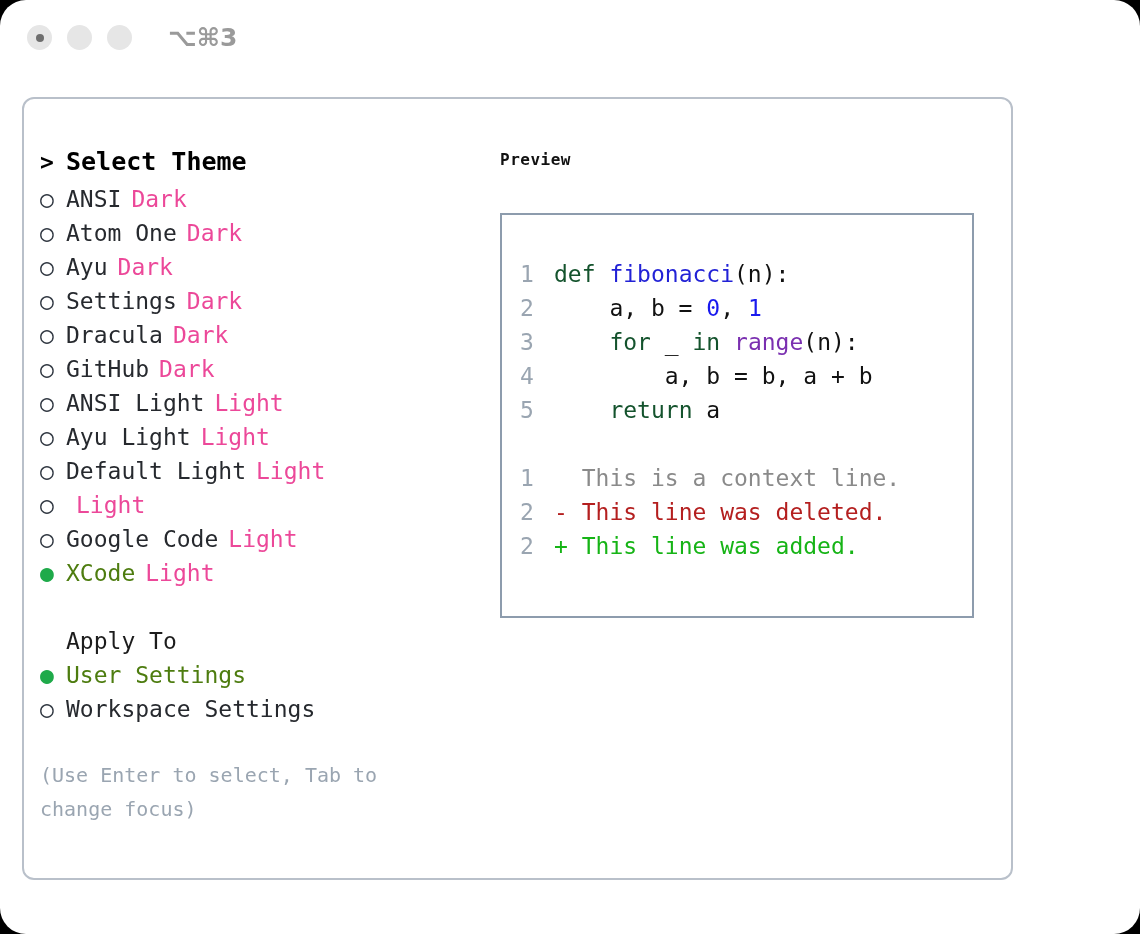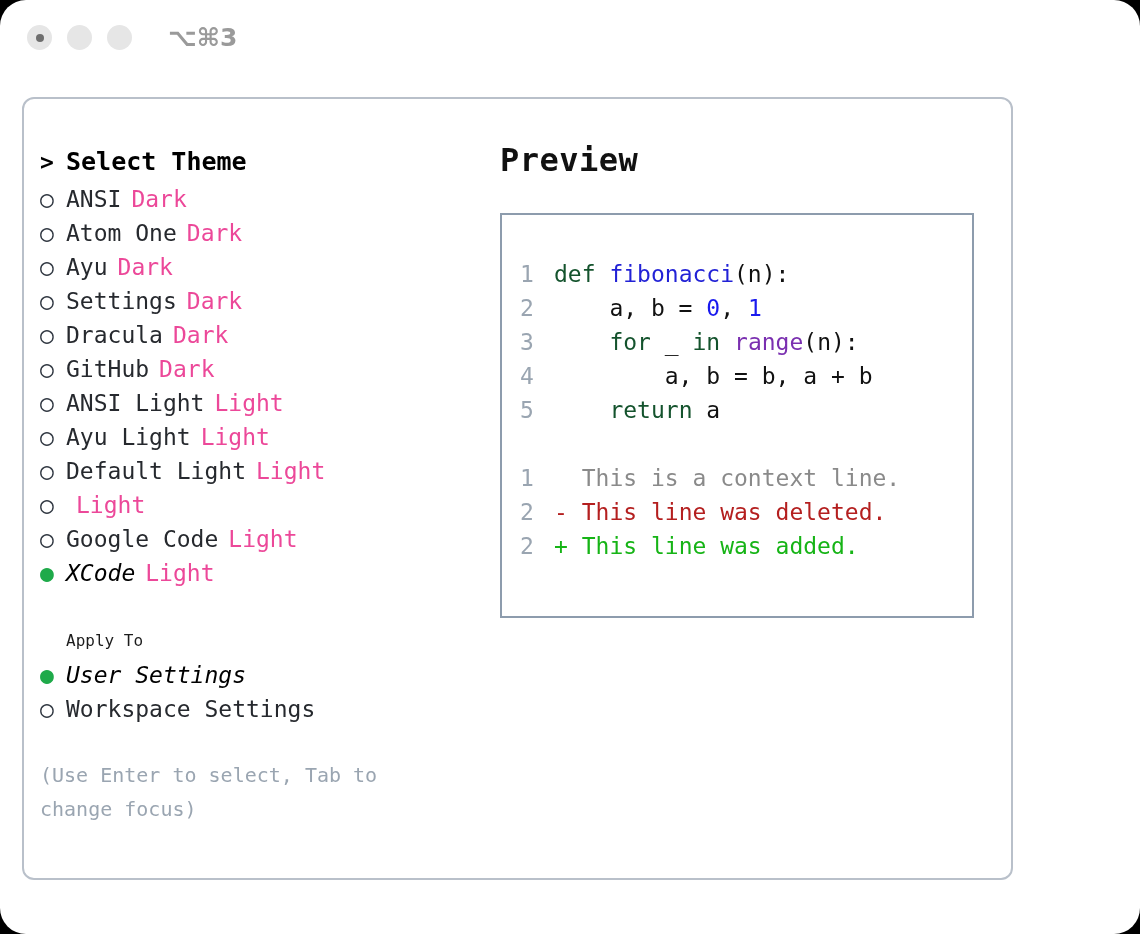--- a/index.html
+++ b/index.html
@@ -116,27 +116,27 @@
     font-size: 25px;
     line-height: 38px;
     color: #000000;
     margin-bottom: 1px;
   }
   .header-row .marker {
     color: #000000;
     font-weight: bold;
   }
   .label { color: #26292e; }
-  .label.sel { color: #000000; font-style: italic; }
+  .label.sel { color: #4d7c0f; }
   .tag {
     color: #ec4899;
     margin-left: 10px;
   }
   .group-title {
-    font-size: 16px;
+    font-size: 23px;
     line-height: 34px;
     color: #1c1c1c;
     white-space: pre;
   }
   .spacer-lg { height: 34px; }
   .hint {
     margin-top: 32px;
     font-size: 20px;
     line-height: 34px;
     color: #9aa5b1;
@@ -145,21 +145,21 @@
   }
 
   
   .right-col {
     position: absolute;
     left: 476px;
     top: 44px;
     width: 500px;
   }
   .preview-title {
-    font-size: 32px;
+    font-size: 16px;
     font-weight: bold;
     color: #111111;
     line-height: 34px;
     letter-spacing: 0.5px;
   }
   .preview-box {
     margin-top: 36px;
     width: 474px;
     height: 405px;
     border: 2px solid #8d9cad;

